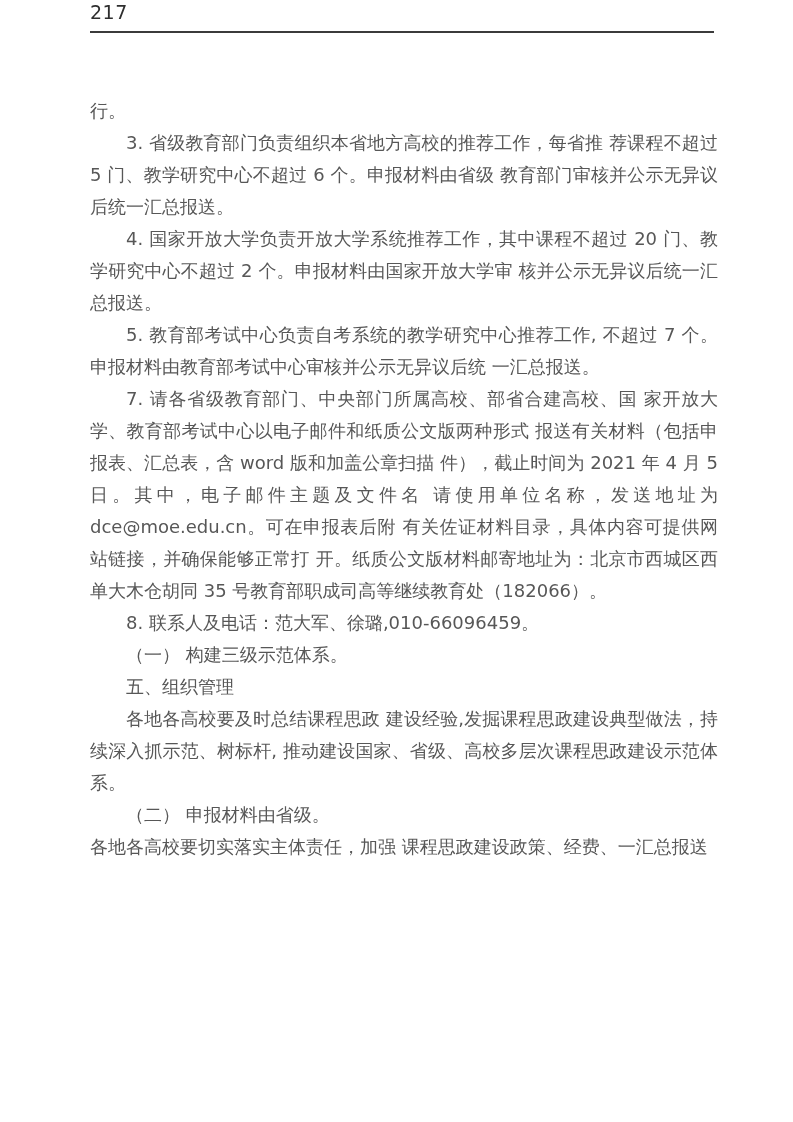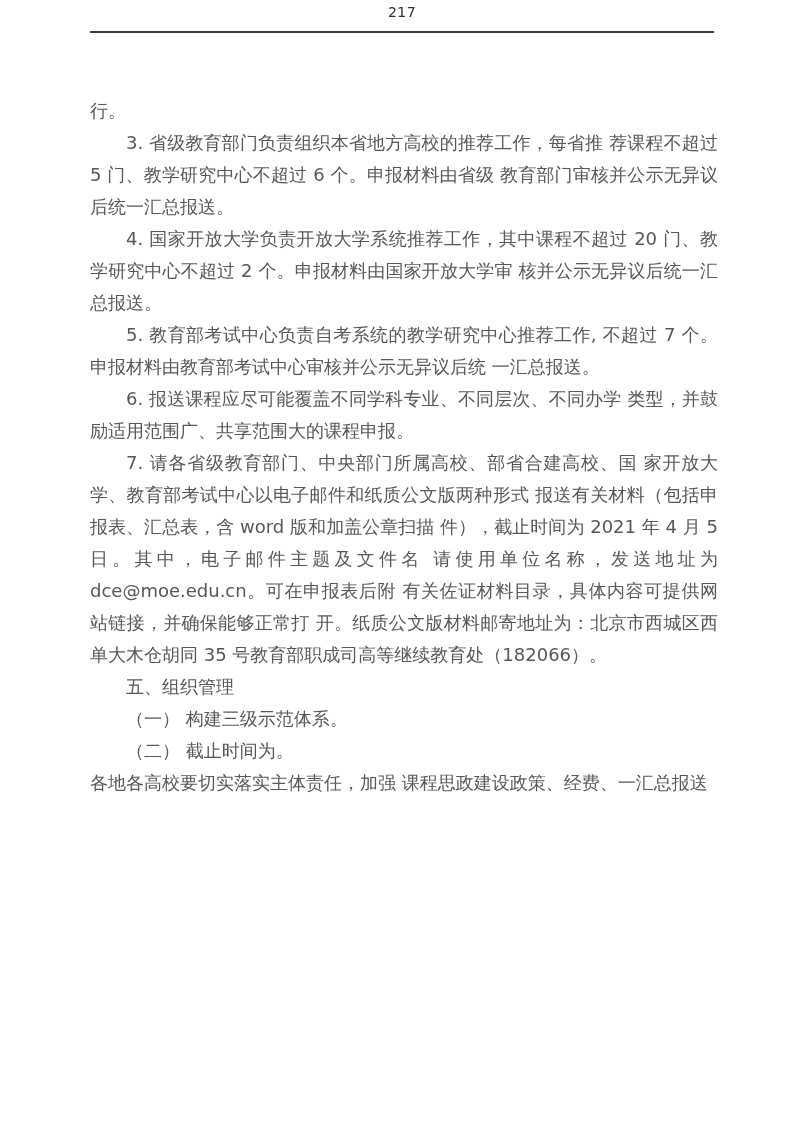--- a/index.html
+++ b/index.html
@@ -12,22 +12,22 @@
     height: 1122px;
     position: relative;
     overflow: hidden;
     font-family: "DejaVu Sans", "Liberation Sans", sans-serif;
   }
   .page-number {
     position: absolute;
     top: 3px;
     left: 90px;
     width: 624px;
-    text-align: center;
-    font-size: 14px;
+    text-align: left;
+    font-size: 19px;
     line-height: 18px;
     color: #2e2e2e;
     letter-spacing: 0.5px;
   }
   .header-rule {
     position: absolute;
     top: 31px;
     left: 90px;
     width: 624px;
     height: 2px;
@@ -60,19 +60,20 @@
 <header>
   <div class="page-number">217</div>
   <div class="header-rule"></div>
 </header>
 
 <main class="content">
   <p class="no-indent">行。</p>
   <p>3. 省级教育部门负责组织本省地方高校的推荐工作，每省推 荐课程不超过 5 门、教学研究中心不超过 6 个。申报材料由省级 教育部门审核并公示无异议后统一汇总报送。</p>
   <p>4. 国家开放大学负责开放大学系统推荐工作，其中课程不超过 20 门、教学研究中心不超过 2 个。申报材料由国家开放大学审 核并公示无异议后统一汇总报送。</p>
   <p>5. 教育部考试中心负责自考系统的教学研究中心推荐工作, 不超过 7 个。申报材料由教育部考试中心审核并公示无异议后统 一汇总报送。</p>
-  <p>6. 报送课程应尽可能覆盖不同学科专业、不同层次、不同办学 类型，并鼓励适用范围广、共享范围大的课程申报。</p>
   <p>7. 请各省级教育部门、中央部门所属高校、部省合建高校、国 家开放大学、教育部考试中心以电子邮件和纸质公文版两种形式 报送有关材料（包括申报表、汇总表，含 word 版和加盖公章扫描 件），截止时间为 2021 年 4 月 5 日。其中，电子邮件主题及文件名 请使用单位名称，发送地址为 dce@moe.edu.cn。可在申报表后附 有关佐证材料目录，具体内容可提供网站链接，并确保能够正常打 开。纸质公文版材料邮寄地址为：北京市西城区西单大木仓胡同 35 号教育部职成司高等继续教育处（182066）。</p>
+  <p>8. 联系人及电话：范大军、徐璐,010-66096459。</p>
+  <p>（一） 构建三级示范体系。</p>
   <p>五、组织管理</p>
-  <p>（一） 构建三级示范体系。</p>
-  <p>（二） 截止时间为。</p>
+  <p>各地各高校要及时总结课程思政 建设经验,发掘课程思政建设典型做法，持续深入抓示范、树标杆, 推动建设国家、省级、高校多层次课程思政建设示范体系。</p>
+  <p>（二） 申报材料由省级。</p>
   <p class="no-indent">各地各高校要切实落实主体责任，加强 课程思政建设政策、经费、一汇总报送</p>
 </main>
 
 </body></html>

